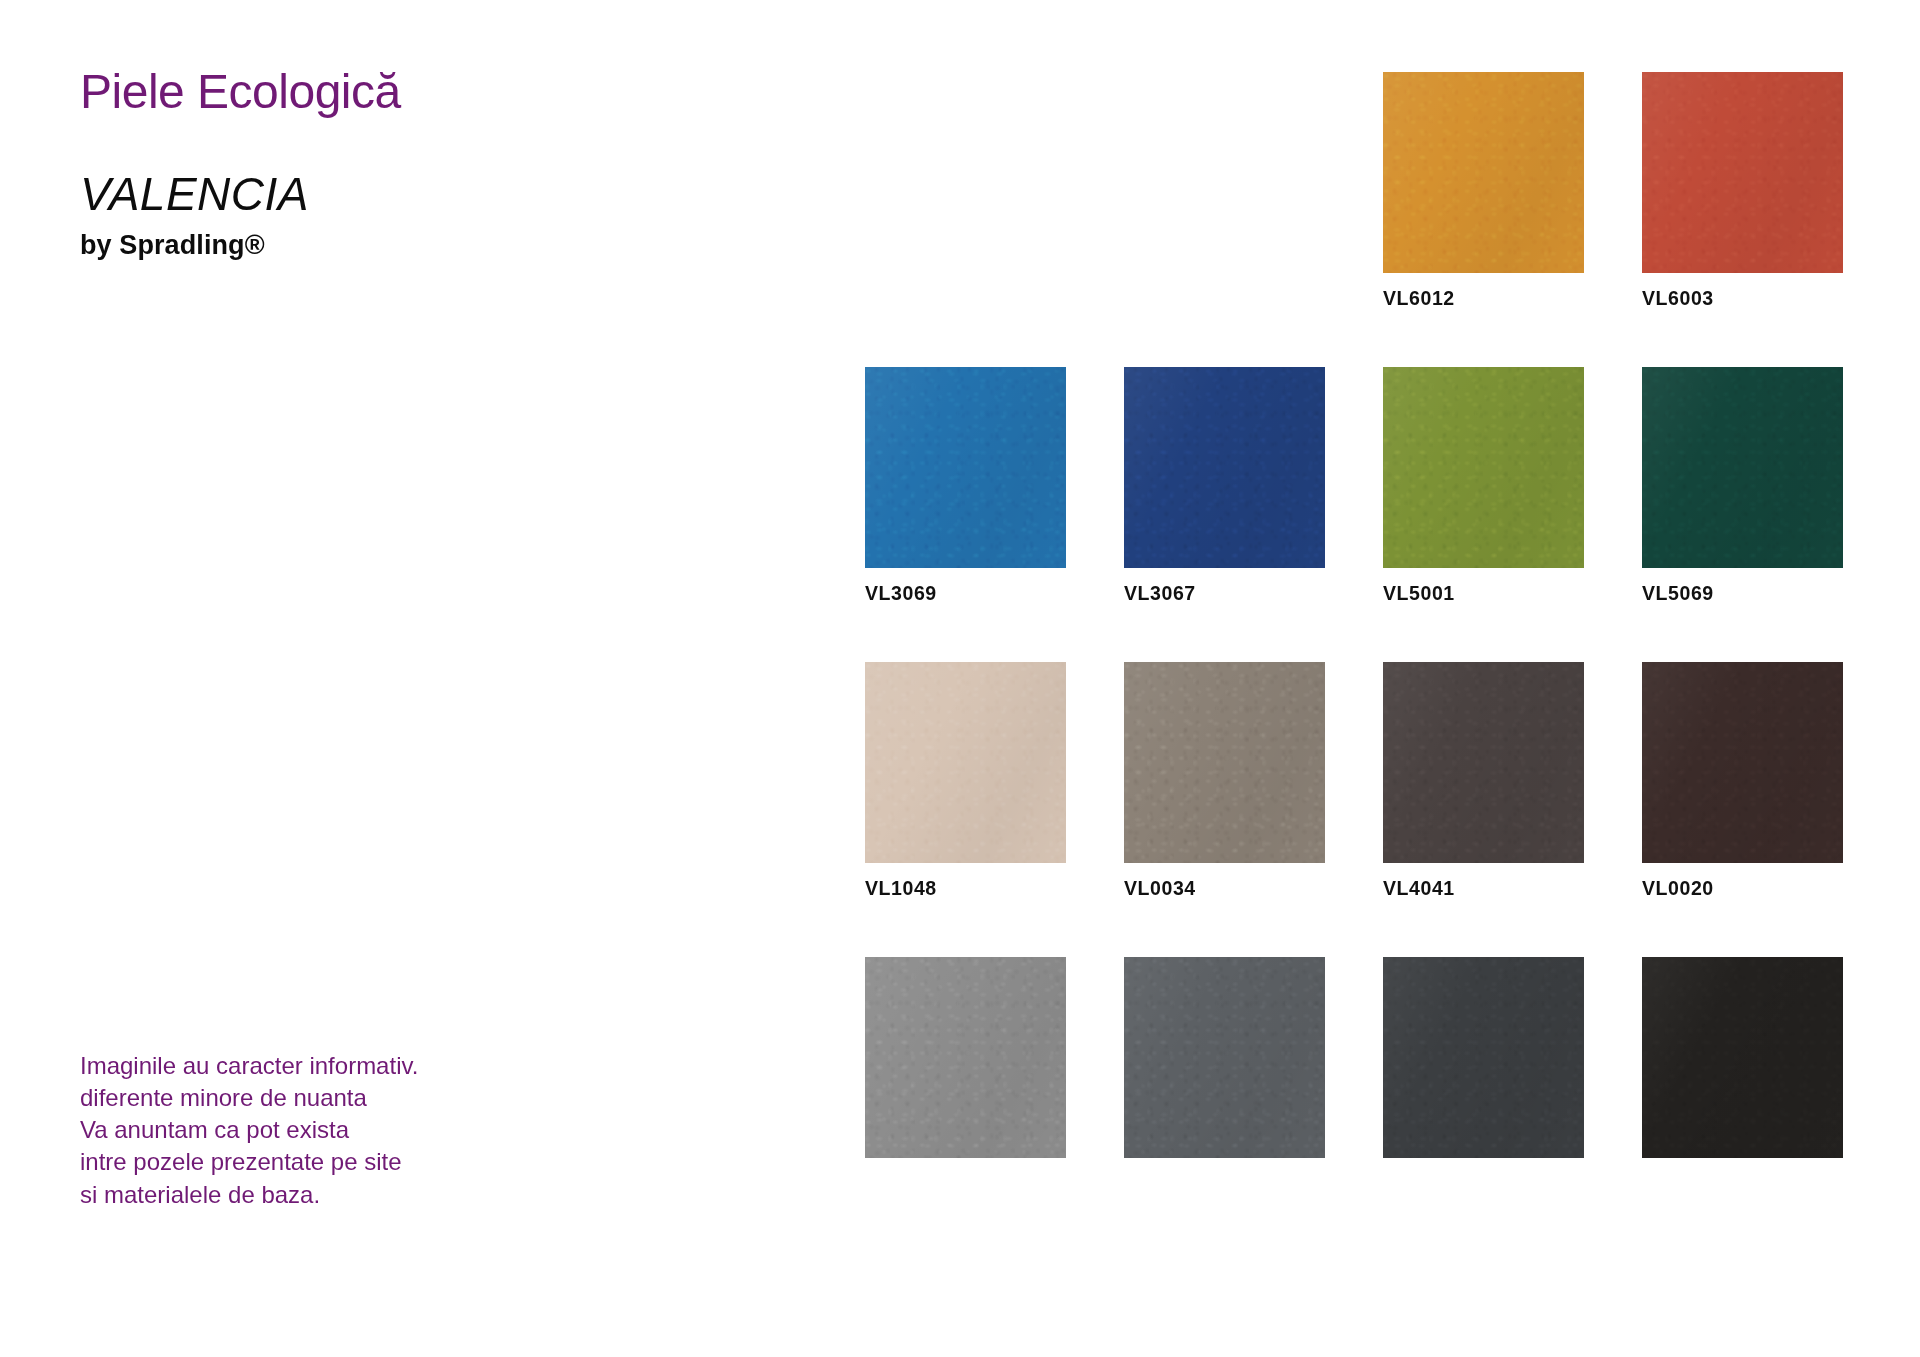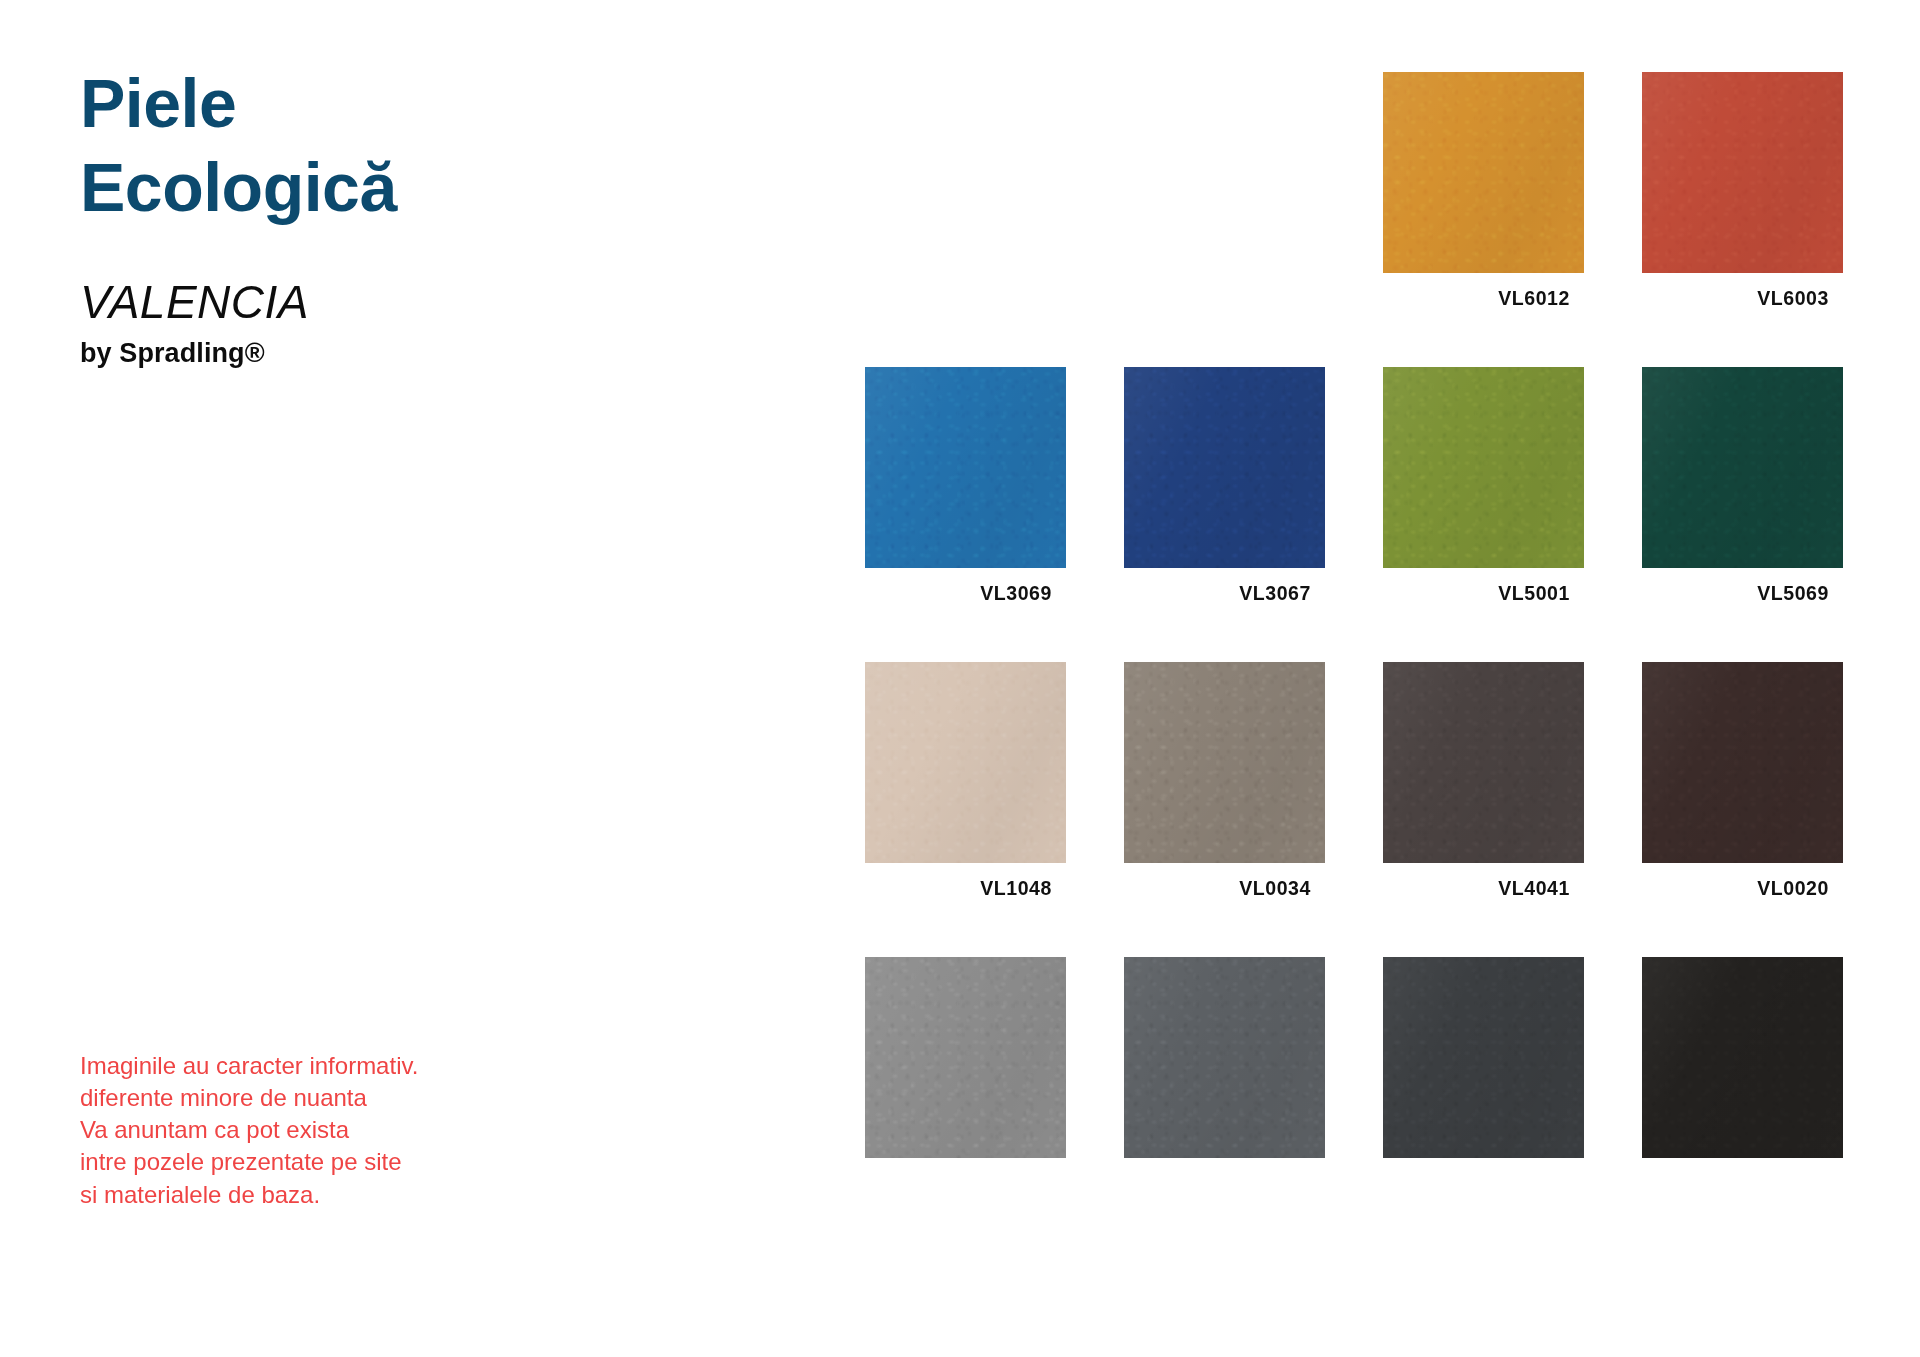--- a/index.html
+++ b/index.html
@@ -13,25 +13,25 @@
   }
 
   
   #left-column {
     position:absolute;
     left:80px; top:62px;
     width:500px; height:1230px;
   }
   #title-block { }
   #page-title {
-    font-size:68px;
+    font-size:48px;
     line-height:1.23;
-    font-weight:700;
+    font-weight:400;
     letter-spacing:-0.5px;
-    color:#0c4a6e;
+    color:#701a75;
     width:470px;
   }
   #brand-name {
     margin-top:48px;
     font-size:46px;
     font-weight:400;
     letter-spacing:0.5px;
     line-height:1.1;
     color:#0d0d0d;
     font-style:italic;
@@ -42,42 +42,41 @@
     font-weight:700;
     letter-spacing:0.1px;
     color:#0d0d0d;
   }
   #disclaimer {
     position:absolute;
     left:0; top:988px;
     width:430px;
     font-size:24px;
     line-height:1.34;
-    color:#ef4444;
+    color:#701a75;
   }
   #disclaimer .dl { display:block; white-space:nowrap; }
 
   
   #swatch-grid {
     position:absolute;
     left:625px; top:72px;
     width:1230px;
   }
   .swatch-row {
     display:flex;
     justify-content:flex-end;
     gap:58px;
     margin-bottom:57px;
     width:1218px;
   }
   .swatch-row:last-child { margin-bottom:0; }
 
   .swatch-cell {
     width:201px;
-    text-align:right;
   }
   .swatch-chip {
     width:201px;
     height:201px;
     position:relative;
     overflow:hidden;
     background-repeat:repeat;
   }
   
   .swatch-chip::after {

